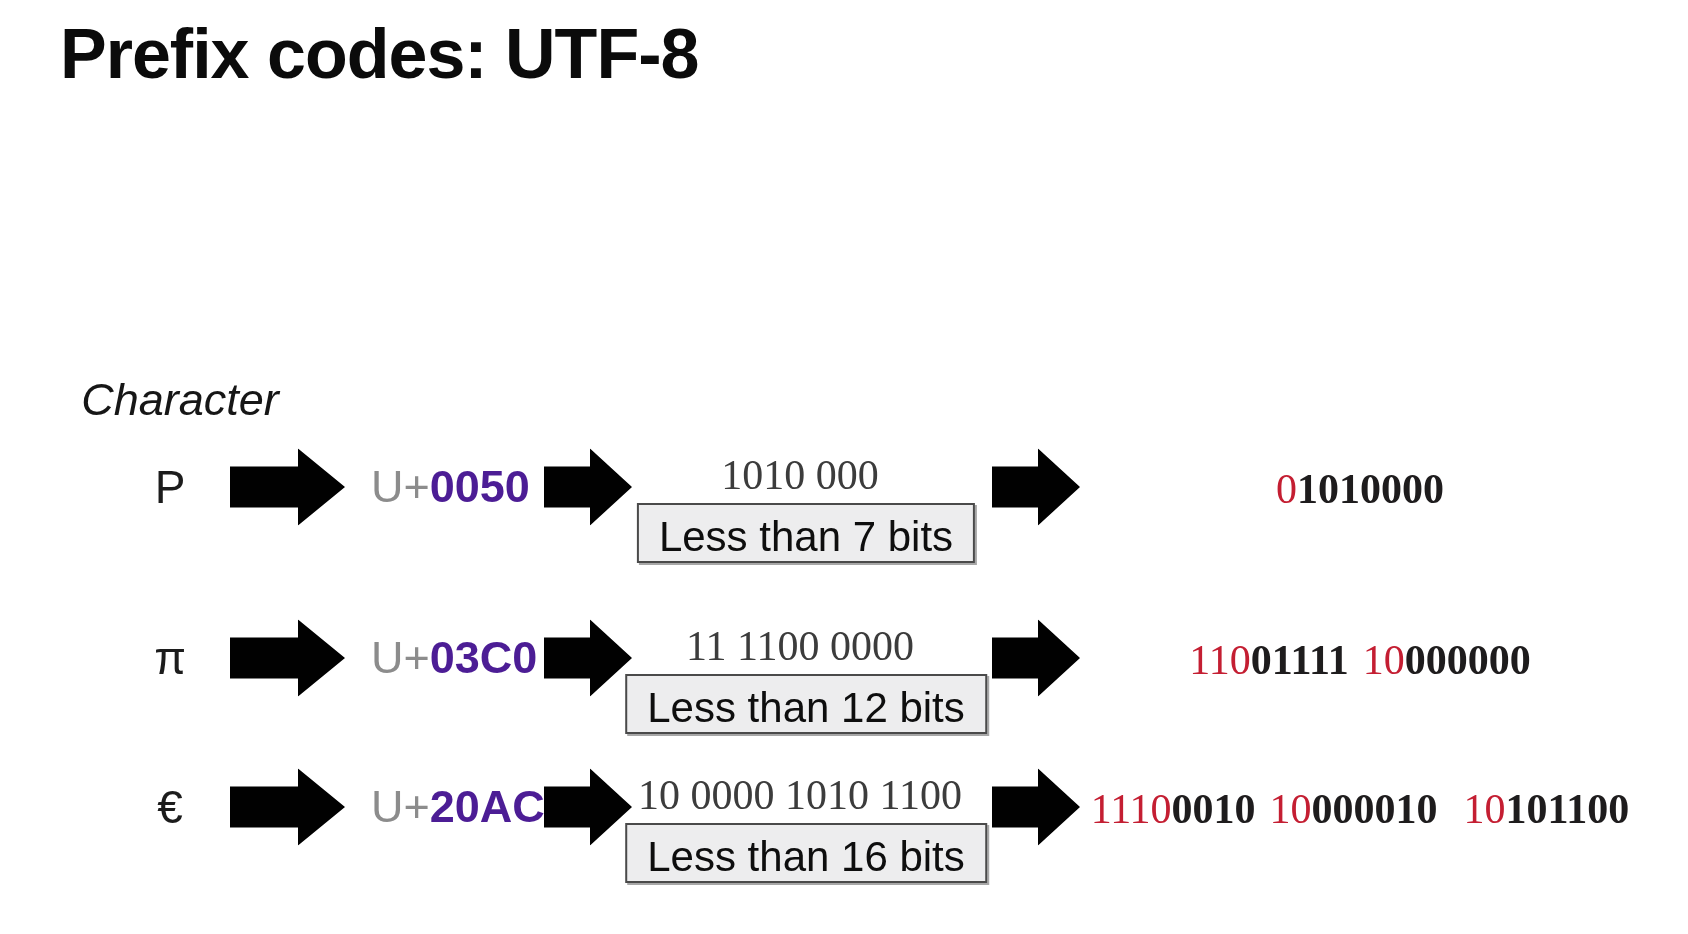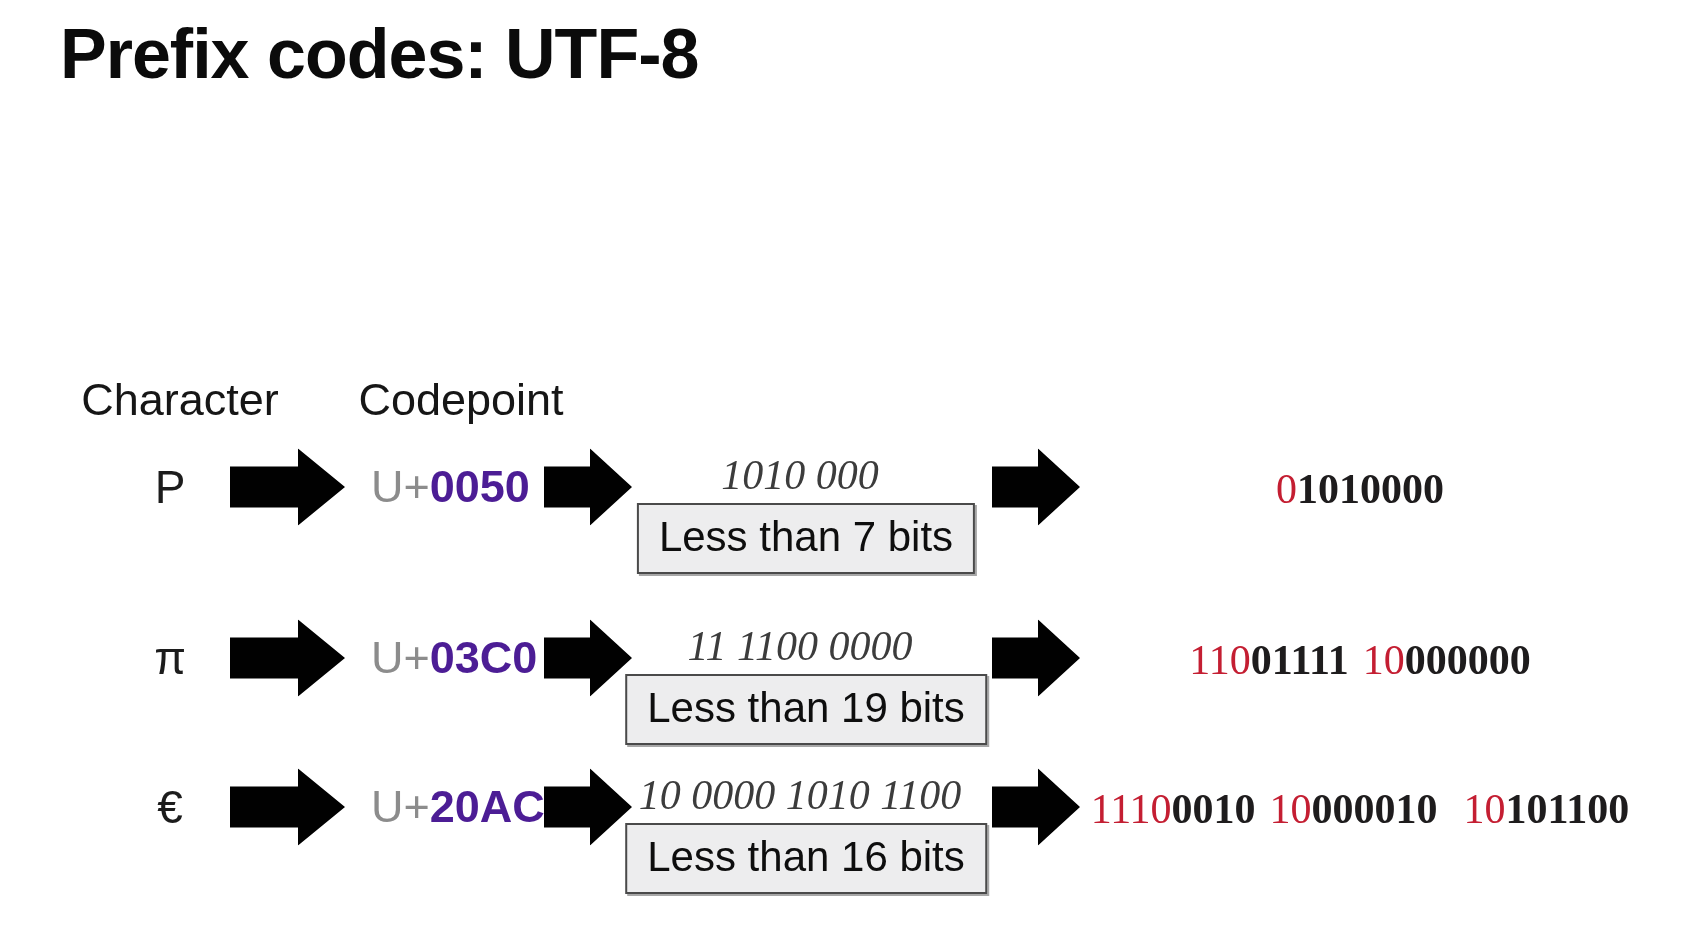--- a/index.html
+++ b/index.html
@@ -22,20 +22,21 @@
     color: #0b0b0b;
     white-space: nowrap;
   }
   .col-header {
     position: absolute;
     top: 374px;
     transform: translateX(-50%);
     font-size: 45px;
     color: #161616;
     white-space: nowrap;
+    font-style: italic;
   }
   .col-header.h0 { left: 180px; }
   .col-header.h1 { left: 461px; }
   .col-header.h2 { left: 826px; }
   .col-header.h3 { left: 1405px; }
 
   .row { position: absolute; left: 0; width: 100%; height: 0; }
   .row.r0 { top: 487px; }
   .row.r1 { top: 658px; }
   .row.r2 { top: 807px; }
@@ -60,29 +61,28 @@
   .cp-prefix { color: var(--codepoint-prefix-gray, #8c8c8c); font-weight: 400; }
   .cp-value  { color: #4c1d95; font-weight: 700; }
 
   .binary {
     position: absolute; left: 800px; top: -12px;
     transform: translate(-50%, -50%);
     font-family: "Liberation Serif", "DejaVu Serif", serif;
     font-size: 42px;
     color: var(--binary-gray, #3c3c3c);
     white-space: nowrap;
-    font-style: italic;
   }
   .note-box {
     position: absolute; left: 806px; top: 16px;
     transform: translateX(-50%);
     background: var(--box-fill, #ededee);
     border: 2px solid var(--box-border, #4a4a4a);
     box-shadow: 2px 2px 0 rgba(60,60,60,0.45);
-    padding: 8px 20px 11px 20px;
+    padding: 8px 20px 0 20px;
     font-size: 42px;
     color: #0e0e0e;
     white-space: nowrap;
   }
   .utf8 {
     position: absolute; left: 1360px; top: 2px;
     transform: translate(-50%, -50%);
     font-family: "Liberation Serif", "DejaVu Serif", serif;
     font-size: 42px;
     font-weight: 700;
@@ -96,21 +96,20 @@
   .utf8 .payload { font-weight: 700; }
 </style>
 </head>
 <body>
 
 <div class="slide">
 
   <div class="title">Prefix codes: UTF-8</div>
 
   <div class="col-header h0">Character</div>
-  <div class="col-header h1">Codepoint</div>
 
   <div class="row r0">
     <div class="char">P</div>
     <span class="arrow a1">
       <svg width="115" height="77" viewBox="0 0 115 77">
           <polygon points="0,18 68,18 68,0 115,38.5 68,77 68,59 0,59"></polygon>
         </svg>
     </span>
     <div class="codepoint"><span class="cp-prefix">U+</span><span class="cp-value">0050</span></div>
     <span class="arrow a2">
@@ -135,21 +134,21 @@
           <polygon points="0,18 68,18 68,0 115,38.5 68,77 68,59 0,59"></polygon>
         </svg>
     </span>
     <div class="codepoint"><span class="cp-prefix">U+</span><span class="cp-value">03C0</span></div>
     <span class="arrow a2">
       <svg width="88" height="77" viewBox="0 0 88 77">
           <polygon points="0,18 46,18 46,0 88,38.5 46,77 46,59 0,59"></polygon>
         </svg>
     </span>
     <div class="binary">11 1100 0000</div>
-    <div class="note-box">Less than 19 bits</div>
+    <div class="note-box">Less than 12 bits</div>
     <span class="arrow a3">
       <svg width="88" height="77" viewBox="0 0 88 77">
           <polygon points="0,18 46,18 46,0 88,38.5 46,77 46,59 0,59"></polygon>
         </svg>
     </span>
     <div class="utf8"><span class="group"><span class="marker">110</span><span class="payload">01111</span></span><span class="group"><span class="marker">10</span><span class="payload">000000</span></span></div>
   </div>
 
   <div class="row r2">
     <div class="char">€</div>

